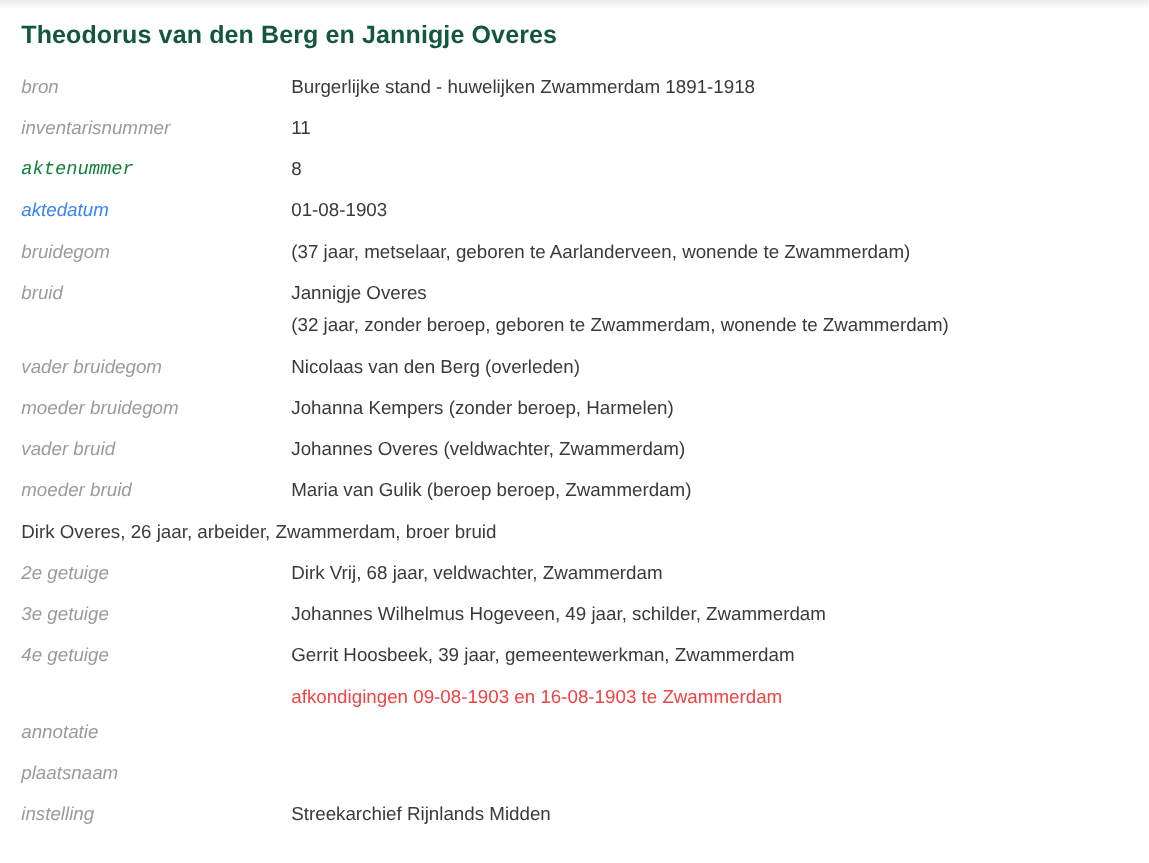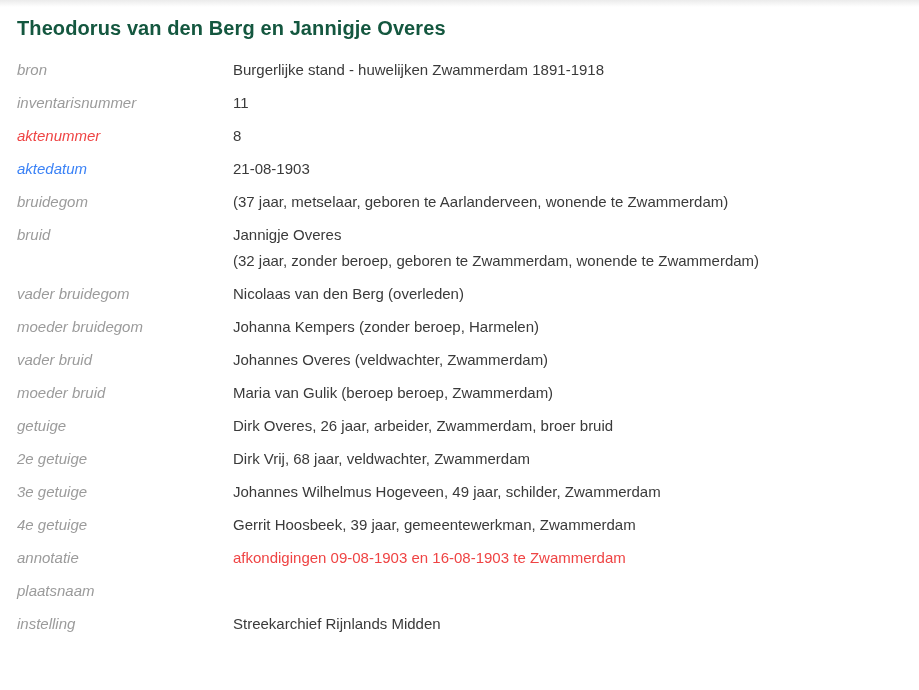--- a/index.html
+++ b/index.html
@@ -69,29 +69,29 @@
           <span class="value-line">Burgerlijke stand - huwelijken Zwammerdam 1891-1918</span>
         </div>
       </div>
       <div class="record-row">
         <div class="field-label" style="color: rgb(155, 155, 155);">inventarisnummer</div>
         <div class="field-value" style="color: rgb(58, 58, 58);">
           <span class="value-line">11</span>
         </div>
       </div>
       <div class="record-row">
-        <div class="field-label" style="color: #ef4444;">aktenummer</div>
+        <div class="field-label" style="color: #15803d; font-family: Liberation Mono, monospace;">aktenummer</div>
         <div class="field-value" style="color: rgb(58, 58, 58);">
           <span class="value-line">8</span>
         </div>
       </div>
       <div class="record-row">
         <div class="field-label" style="color: #3b82f6; font-style: italic;">aktedatum</div>
         <div class="field-value" style="color: rgb(58, 58, 58);">
-          <span class="value-line">21-08-1903</span>
+          <span class="value-line">01-08-1903</span>
         </div>
       </div>
       <div class="record-row">
         <div class="field-label" style="color: rgb(155, 155, 155);">bruidegom</div>
         <div class="field-value" style="color: rgb(58, 58, 58);">
           <span class="value-line">(37 jaar, metselaar, geboren te Aarlanderveen, wonende te Zwammerdam)</span>
         </div>
       </div>
       <div class="record-row">
         <div class="field-label" style="color: rgb(155, 155, 155);">bruid</div>
@@ -118,21 +118,20 @@
           <span class="value-line">Johannes Overes (veldwachter, Zwammerdam)</span>
         </div>
       </div>
       <div class="record-row">
         <div class="field-label" style="color: rgb(155, 155, 155);">moeder bruid</div>
         <div class="field-value" style="color: rgb(58, 58, 58);">
           <span class="value-line">Maria van Gulik (beroep beroep, Zwammerdam)</span>
         </div>
       </div>
       <div class="record-row">
-        <div class="field-label" style="color: rgb(155, 155, 155);">getuige</div>
         <div class="field-value" style="color: rgb(58, 58, 58);">
           <span class="value-line">Dirk Overes, 26 jaar, arbeider, Zwammerdam, broer bruid</span>
         </div>
       </div>
       <div class="record-row">
         <div class="field-label" style="color: rgb(155, 155, 155);">2e getuige</div>
         <div class="field-value" style="color: rgb(58, 58, 58);">
           <span class="value-line">Dirk Vrij, 68 jaar, veldwachter, Zwammerdam</span>
         </div>
       </div>
@@ -142,21 +141,21 @@
           <span class="value-line">Johannes Wilhelmus Hogeveen, 49 jaar, schilder, Zwammerdam</span>
         </div>
       </div>
       <div class="record-row">
         <div class="field-label" style="color: rgb(155, 155, 155);">4e getuige</div>
         <div class="field-value" style="color: rgb(58, 58, 58);">
           <span class="value-line">Gerrit Hoosbeek, 39 jaar, gemeentewerkman, Zwammerdam</span>
         </div>
       </div>
       <div class="record-row">
-        <div class="field-label" style="color: rgb(155, 155, 155);">annotatie</div>
+        <div class="field-label" style="color: rgb(155, 155, 155); margin-top: 28px;">annotatie</div>
         <div class="field-value" style="color: #ef4444;">
           <span class="value-line">afkondigingen 09-08-1903 en 16-08-1903 te Zwammerdam</span>
         </div>
       </div>
       <div class="record-row">
         <div class="field-label" style="color: rgb(155, 155, 155);">plaatsnaam</div>
       </div>
       <div class="record-row">
         <div class="field-label" style="color: rgb(155, 155, 155);">instelling</div>
         <div class="field-value" style="color: rgb(58, 58, 58);">

